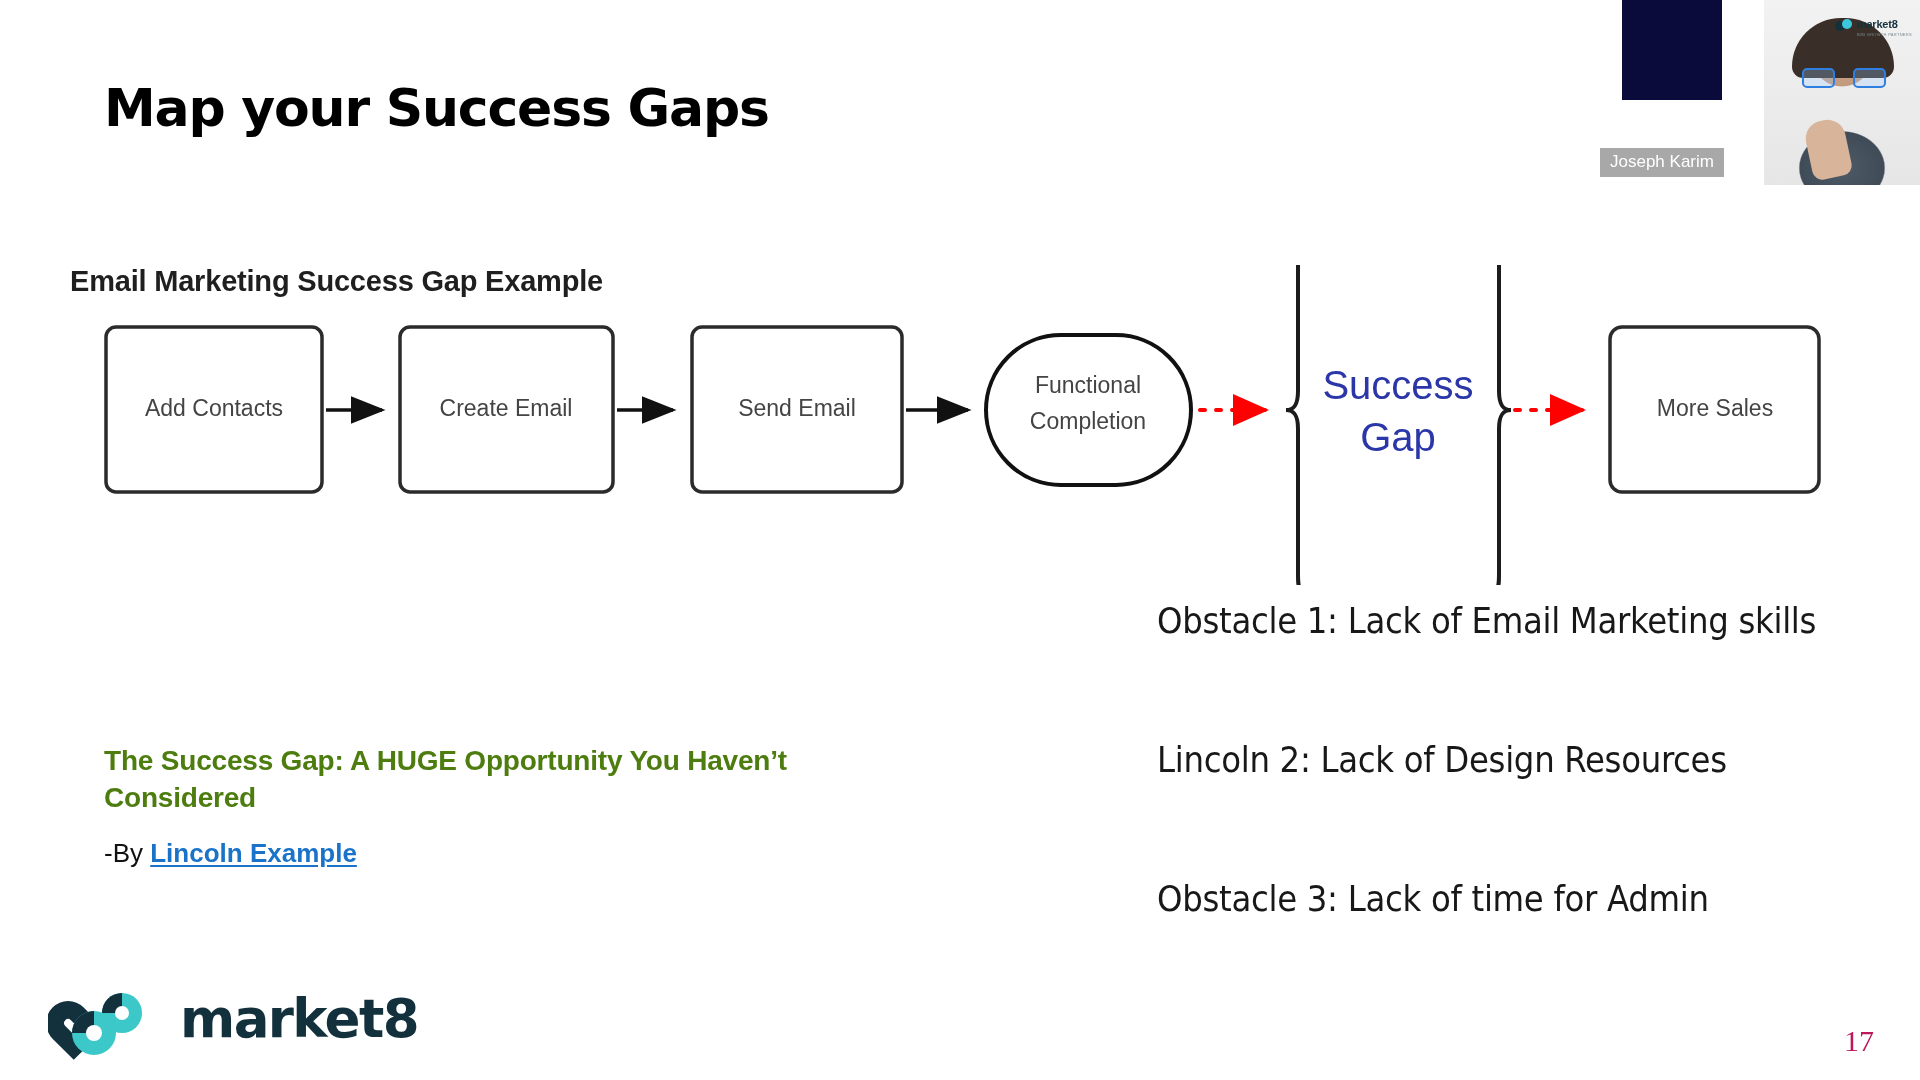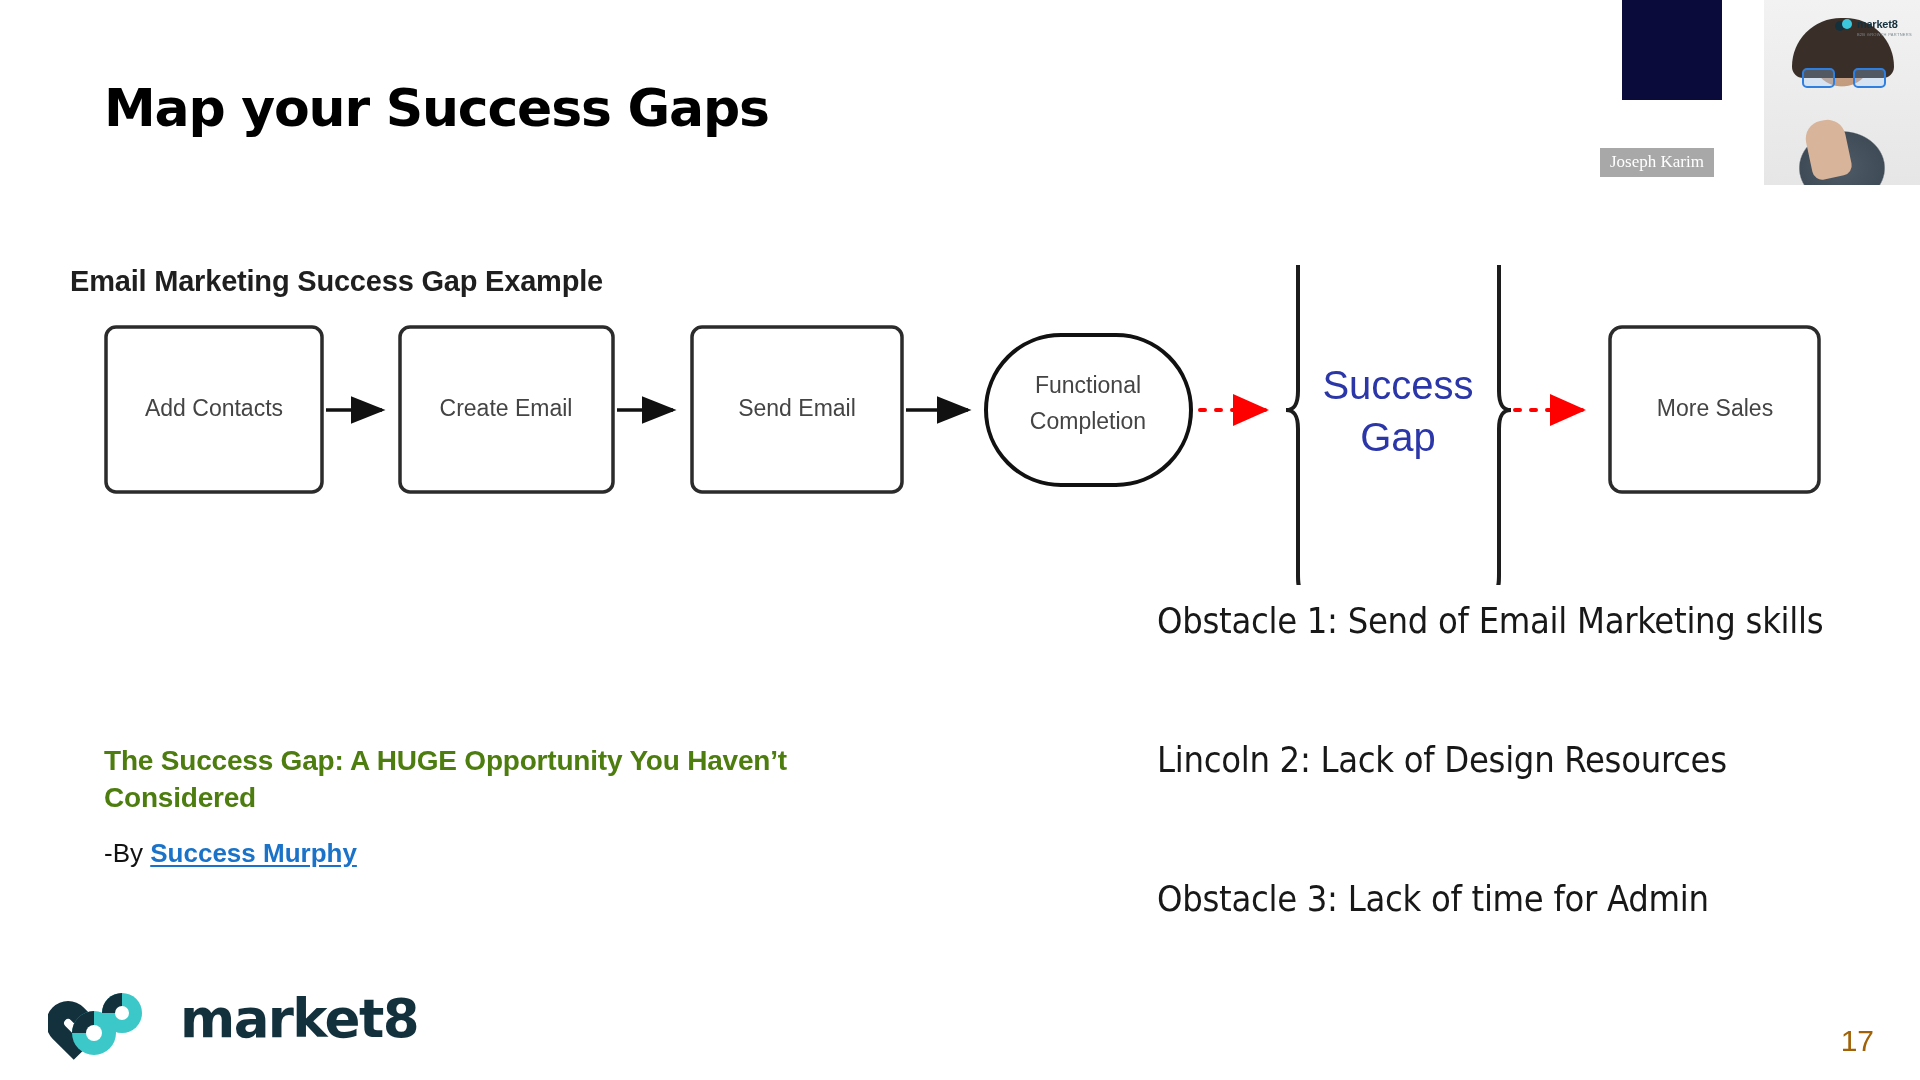--- a/index.html
+++ b/index.html
@@ -95,21 +95,20 @@
     font-size:4px; color:#7d8a92; letter-spacing:.3px; display:block;
   }
   .webcam-name{
     position:absolute;
     left:0px; top:148px;
     background:#a8a8a8;
     color:#ffffff;
     font-size:17px;
     padding:4px 10px 5px 10px;
     white-space:nowrap;
-    font-family:Liberation Serif, serif;
   }
 
   
   .diagram{
     position:absolute;
     left:60px; top:265px;
     width:1800px; height:320px;
   }
   .diagram-heading{
     position:absolute;
@@ -188,21 +187,22 @@
     color:#13303d;
     letter-spacing:-1.6px;
     font-family:"DejaVu Sans","Liberation Sans",sans-serif;
   }
 
   
   .page-number{
     position:absolute;
     right:46px; bottom:22px;
     font-size:30px;
-    color:#a16207;
+    color:#be185d;
+    font-family:Liberation Serif, serif;
   }
 </style>
 </head>
 <body>
 
 <div class="slide-title">Map your Success Gaps</div>
 
 <div class="webcam">
   <div class="webcam-navy"></div>
   <div class="webcam-person">
@@ -279,26 +279,26 @@
     <g>
       <rect x="1550" y="62" width="209" height="165" rx="12" ry="12" fill="#ffffff" stroke="#2b2b2b" stroke-width="3.5"></rect>
       <text class="node-label" x="1655" y="145" text-anchor="middle" dominant-baseline="middle">More Sales</text>
     </g>
   </svg>
 </div>
 
 <div class="quote-block">
   <div class="quote-title">The Success Gap: A HUGE Opportunity You Haven’t Considered</div>
   <div class="quote-by">
-    <span>-By </span><a class="quote-link" href="#">Success Murphy</a>
+    <span>-By </span><a class="quote-link" href="#">Lincoln Example</a>
   </div>
 </div>
 
 <div class="obstacles">
-  <div class="obstacle">Obstacle 1: Send of Email Marketing skills</div>
+  <div class="obstacle">Obstacle 1: Lack of Email Marketing skills</div>
   <div class="obstacle">Lincoln 2: Lack of Design Resources</div>
   <div class="obstacle">Obstacle 3: Lack of time for Admin</div>
 </div>
 
 <div class="footer-logo">
   <svg class="logo-mark" viewBox="0 0 110 86">
     <path d="M8,74 L8,44 A22,22 0 0 1 52,44 L52,74 L34,74 L34,44 A4,4 0 0 0 26,44 L26,74 Z" fill="#13303d" transform="rotate(-45 30 58)"></path>
     <path d="M46,58 m-22,0 a22,22 0 1 0 44,0 a22,22 0 1 0 -44,0" fill="#3cc8c8"></path>
     <path d="M46,58 m-22,0 a22,22 0 0 1 22,-22 l0,22 Z" fill="#13303d"></path>
     <path d="M74,38 m-20,0 a20,20 0 1 0 40,0 a20,20 0 1 0 -40,0" fill="#3cc8c8"></path>

